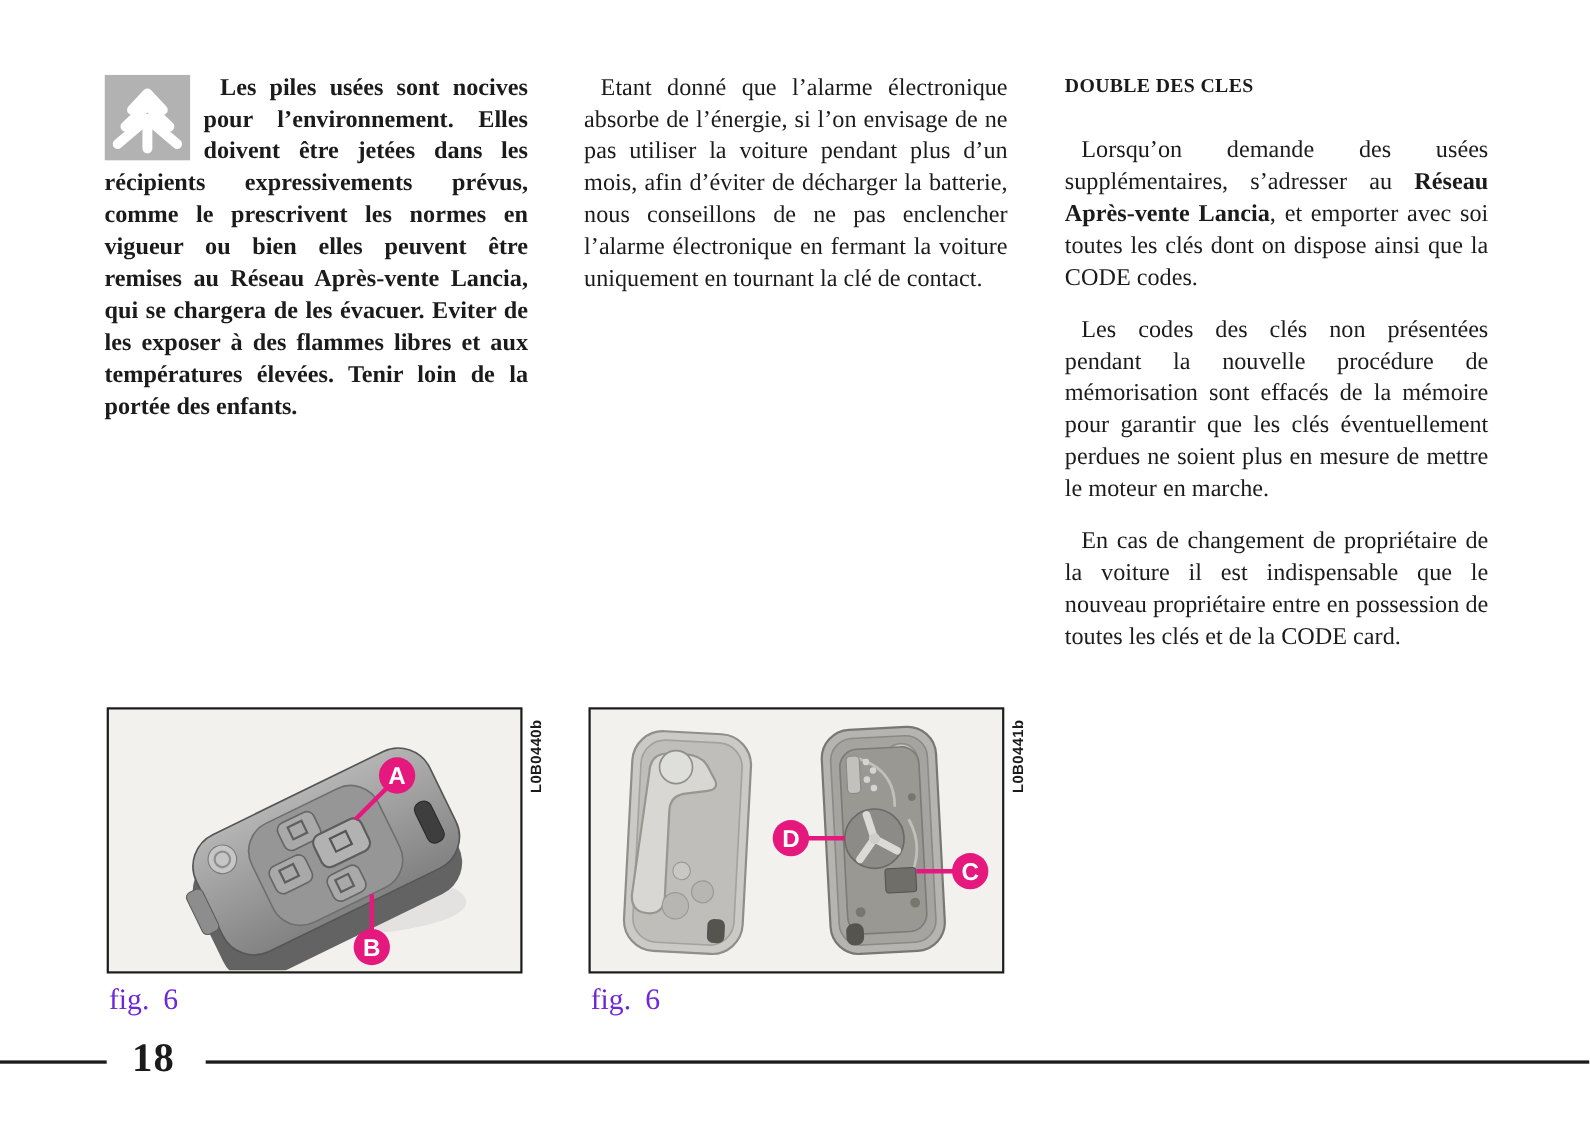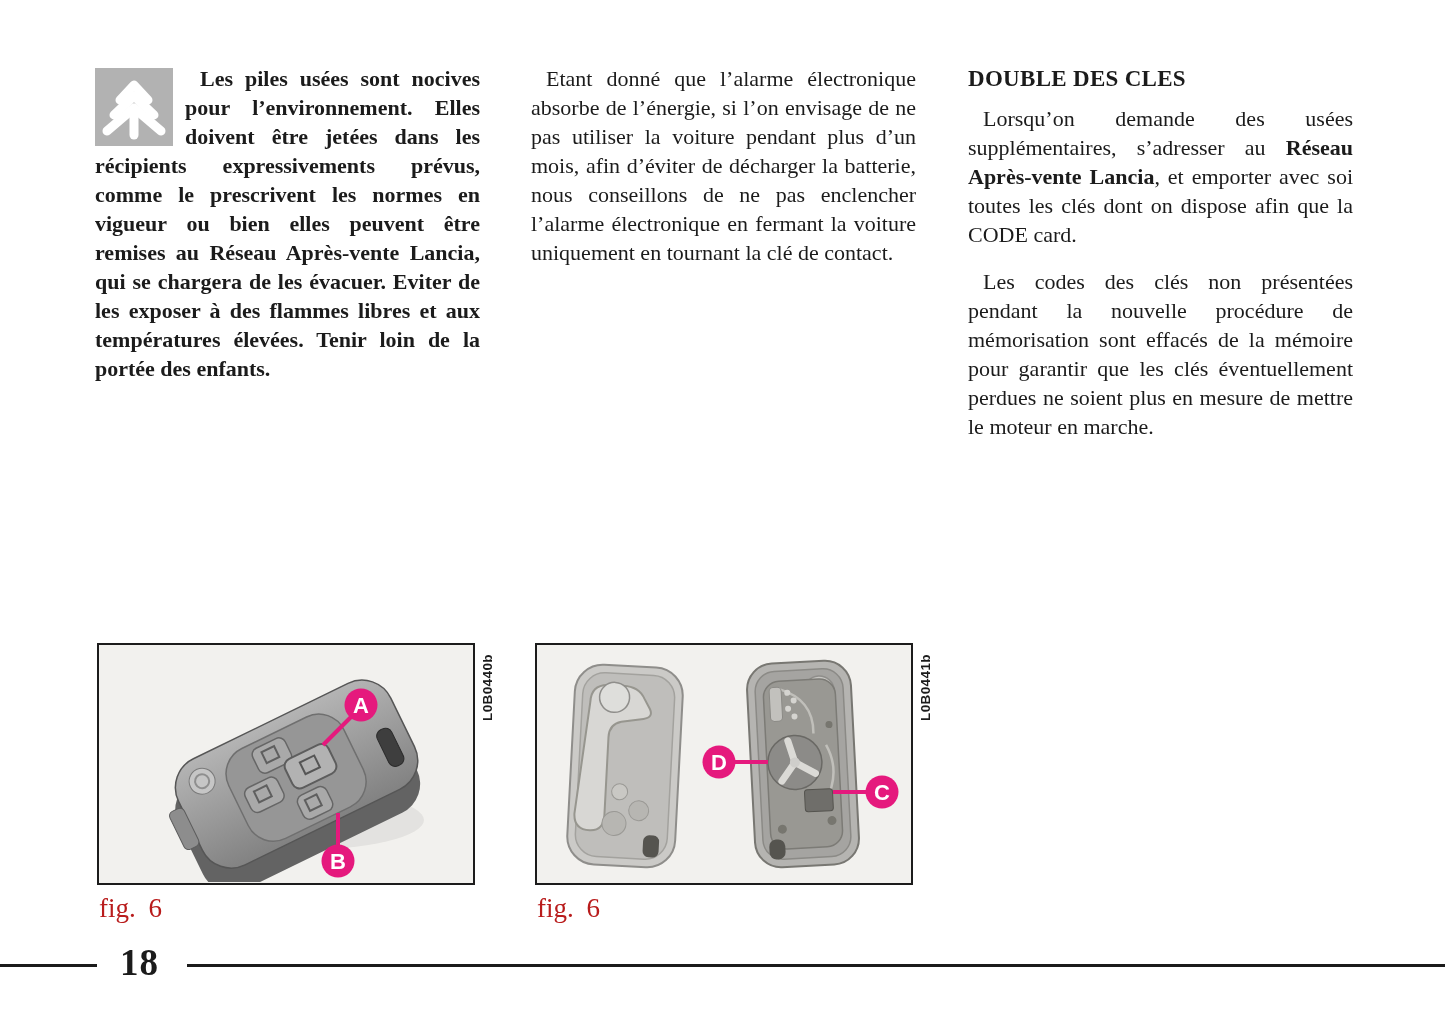--- a/index.html
+++ b/index.html
@@ -11,21 +11,21 @@
   
   .col {
     position:absolute; top:64px; width:385px;
     font-size:22px; line-height:29px; text-align:justify;
   }
   .col-1 { left:95px;  font-weight:700; }
   .col-2 { left:531px; }
   .col-3 { left:968px; }
   .col p { margin:0; text-indent:15px; }
   .col-3 .heading {
-    margin:0 0 11px 0; font-size:23px; font-weight:700;
+    margin:0 0 28px 0; font-size:18px; font-weight:700;
     text-align:left; letter-spacing:0.3px;
   }
   .col-3 p + p { margin-top:18px; }
   .eco-icon { float:left; width:78px; height:78px; margin:4px 12px 2px 0; }
   
   .figure { position:absolute; top:643px; width:378px; }
   .figure-6 { left:97px; }
   .figure-7 { left:535px; }
   .fig-box {
     width:378px; height:242px; box-sizing:border-box;
@@ -33,21 +33,21 @@
   }
   .fig-art { position:absolute; left:0; top:0; }
   .fig-code {
     position:absolute; left:383px; top:78px;
     transform:rotate(-90deg); transform-origin:0 0;
     font-family:"Liberation Sans", sans-serif; font-size:13.5px; font-weight:700;
     letter-spacing:0.4px; white-space:nowrap; color:#1b1b1b;
   }
   .fig-caption {
     position:absolute; left:2px; top:250px;
-    font-size:27px; color:#b91c1c; word-spacing:6px;
+    font-size:27px; color:#6d28d9; word-spacing:6px;
   }
   
   .footer-rule { position:absolute; height:3px; background:#1b1b1b; }
   .footer-rule-left  { left:0;   top:964px; width:97px; }
   .footer-rule-right { left:187px; top:964px; width:1258px; }
   .page-number {
     position:absolute; left:120px; top:941px;
     font-size:37px; font-weight:700; letter-spacing:1px;
   }
   .callout-text {
@@ -71,22 +71,23 @@
   </div>
   <p>Les piles usées sont nocives pour l’environnement. Elles doivent être jetées dans les récipients expressivements prévus, comme le prescrivent les normes en vigueur ou bien elles peuvent être remises au Réseau Après-vente Lancia, qui se chargera de les évacuer. Eviter de les exposer à des flammes libres et aux températures élevées. Tenir loin de la portée des enfants.</p>
 </div>
 
 <div class="col col-2">
   <p>Etant donné que l’alarme électronique absorbe de l’énergie, si l’on envisage de ne pas utiliser la voiture pendant plus d’un mois, afin d’éviter de décharger la batterie, nous conseillons de ne pas enclencher l’alarme électronique en fermant la voiture uniquement en tournant la clé de contact.</p>
 </div>
 
 <div class="col col-3">
   <h2 class="heading">DOUBLE DES CLES</h2>
-  <p><span>Lorsqu’on demande des usées supplémentaires, s’adresser au </span><b>Réseau Après-vente Lancia</b><span>, et emporter avec soi toutes les clés dont on dispose afin que la CODE card.</span></p>
+  <p><span>Lorsqu’on demande des usées supplémentaires, s’adresser au </span><b>Réseau Après-vente Lancia</b><span>, et emporter avec soi toutes les clés dont on dispose ainsi que la CODE codes.</span></p>
   <p>Les codes des clés non présentées pendant la nouvelle procédure de mémorisation sont effacés de la mémoire pour garantir que les clés éventuellement perdues ne soient plus en mesure de mettre le moteur en marche.</p>
+  <p>En cas de changement de propriétaire de la voiture il est indispensable que le nouveau propriétaire entre en possession de toutes les clés et de la CODE card.</p>
 </div>
 
 <div class="figure figure-6">
   <div class="fig-box">
     <svg class="fig-art" width="373" height="237" viewBox="0 0 373 237">
       <defs>
         <linearGradient id="fobTop" x1="0" y1="0" x2="0" y2="1">
           <stop offset="0" stop-color="#b4b4b4"></stop>
             <stop offset="1" stop-color="#828282"></stop>
         </linearGradient>

